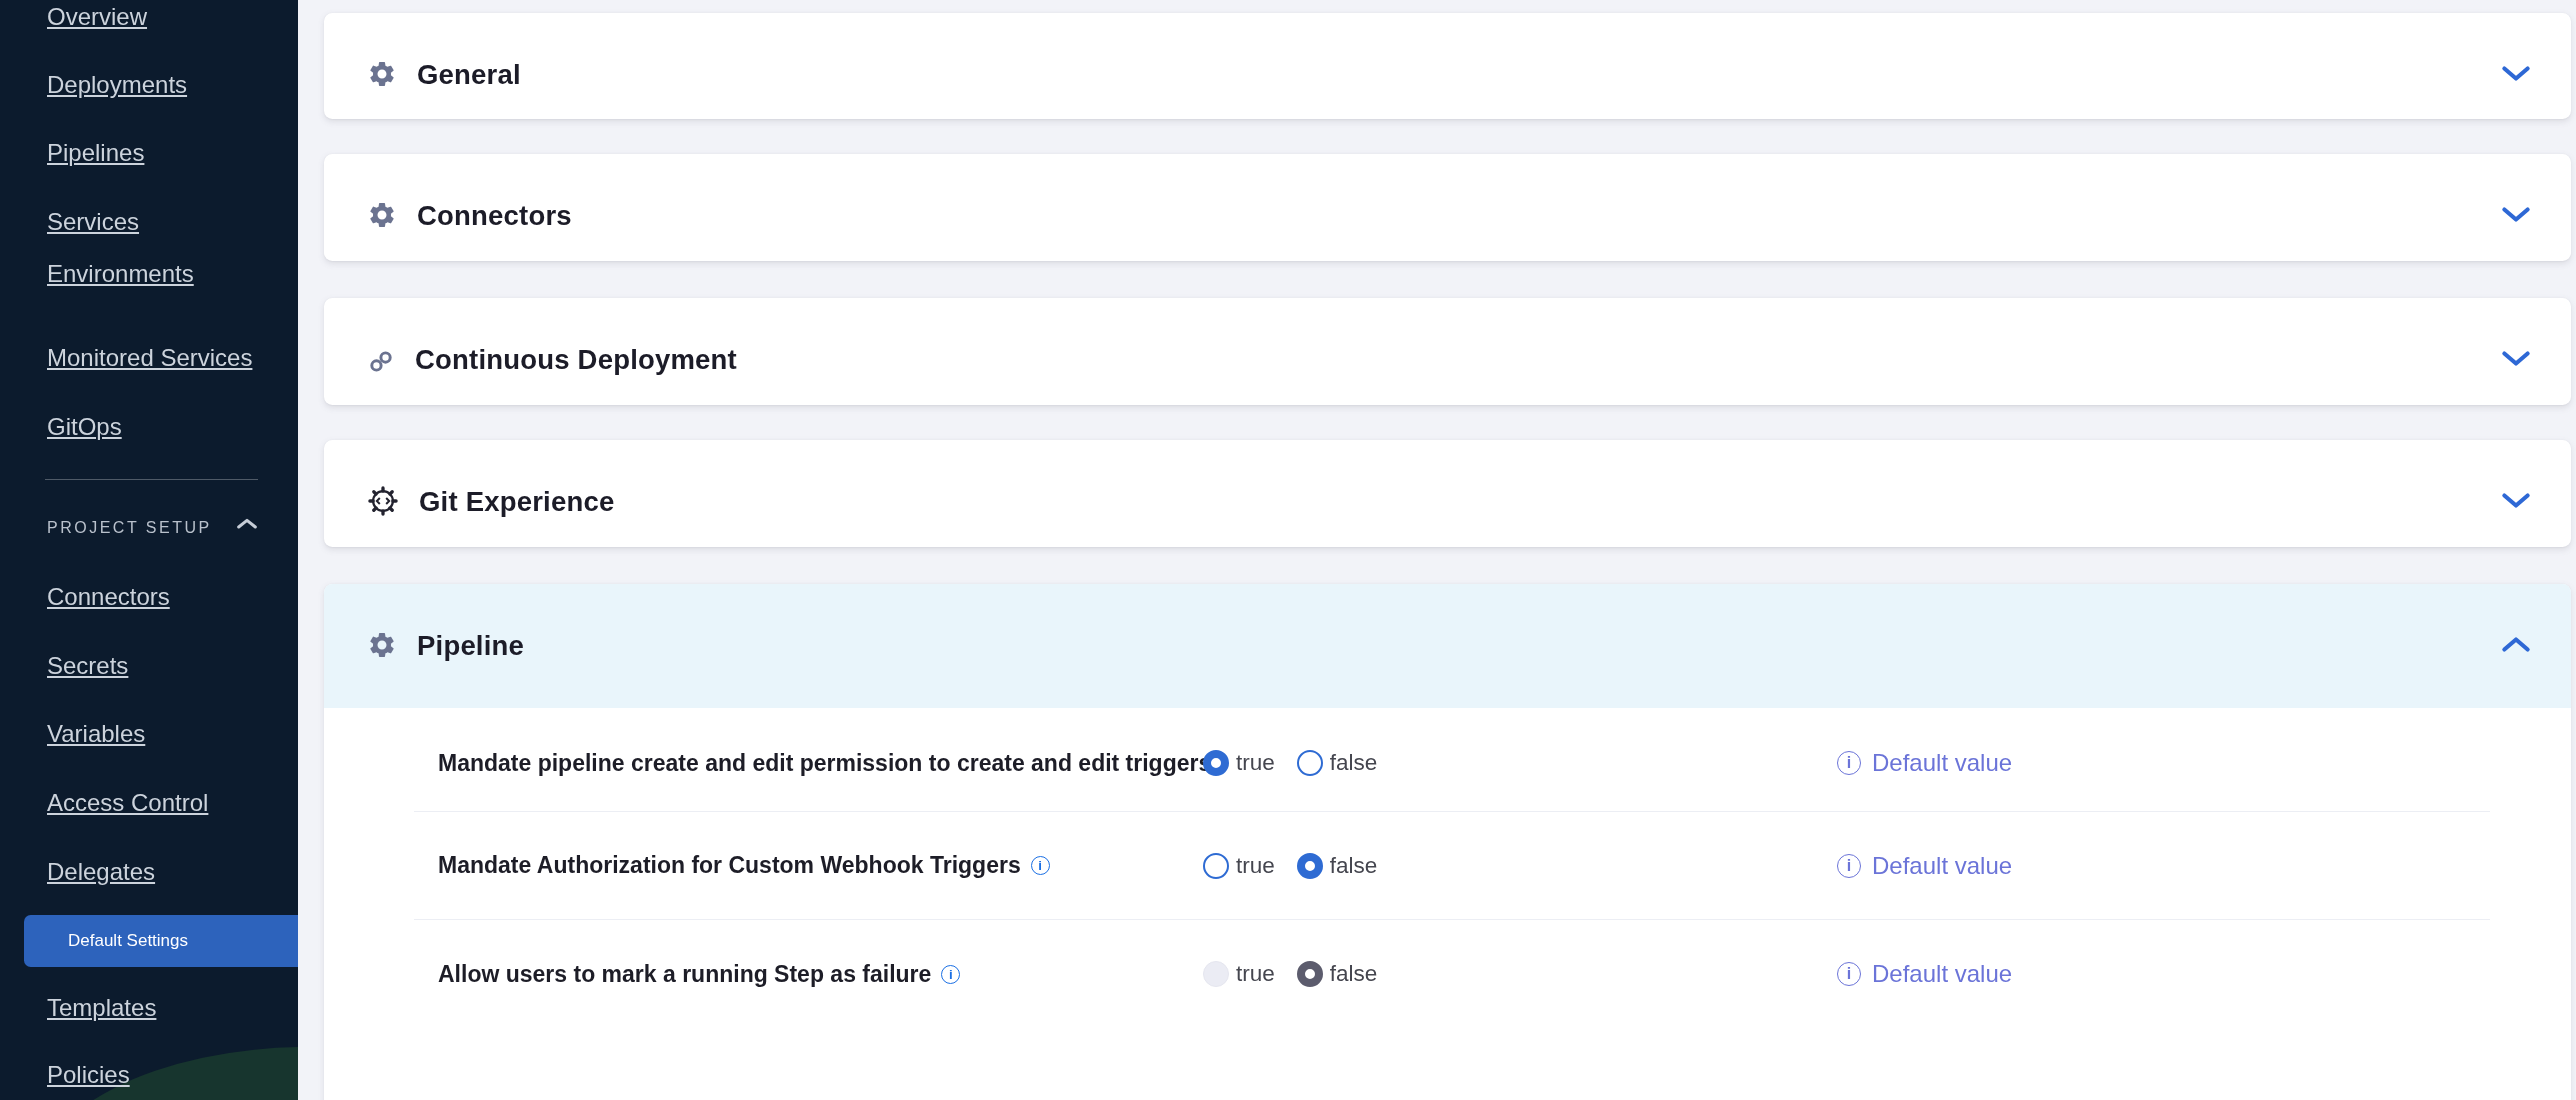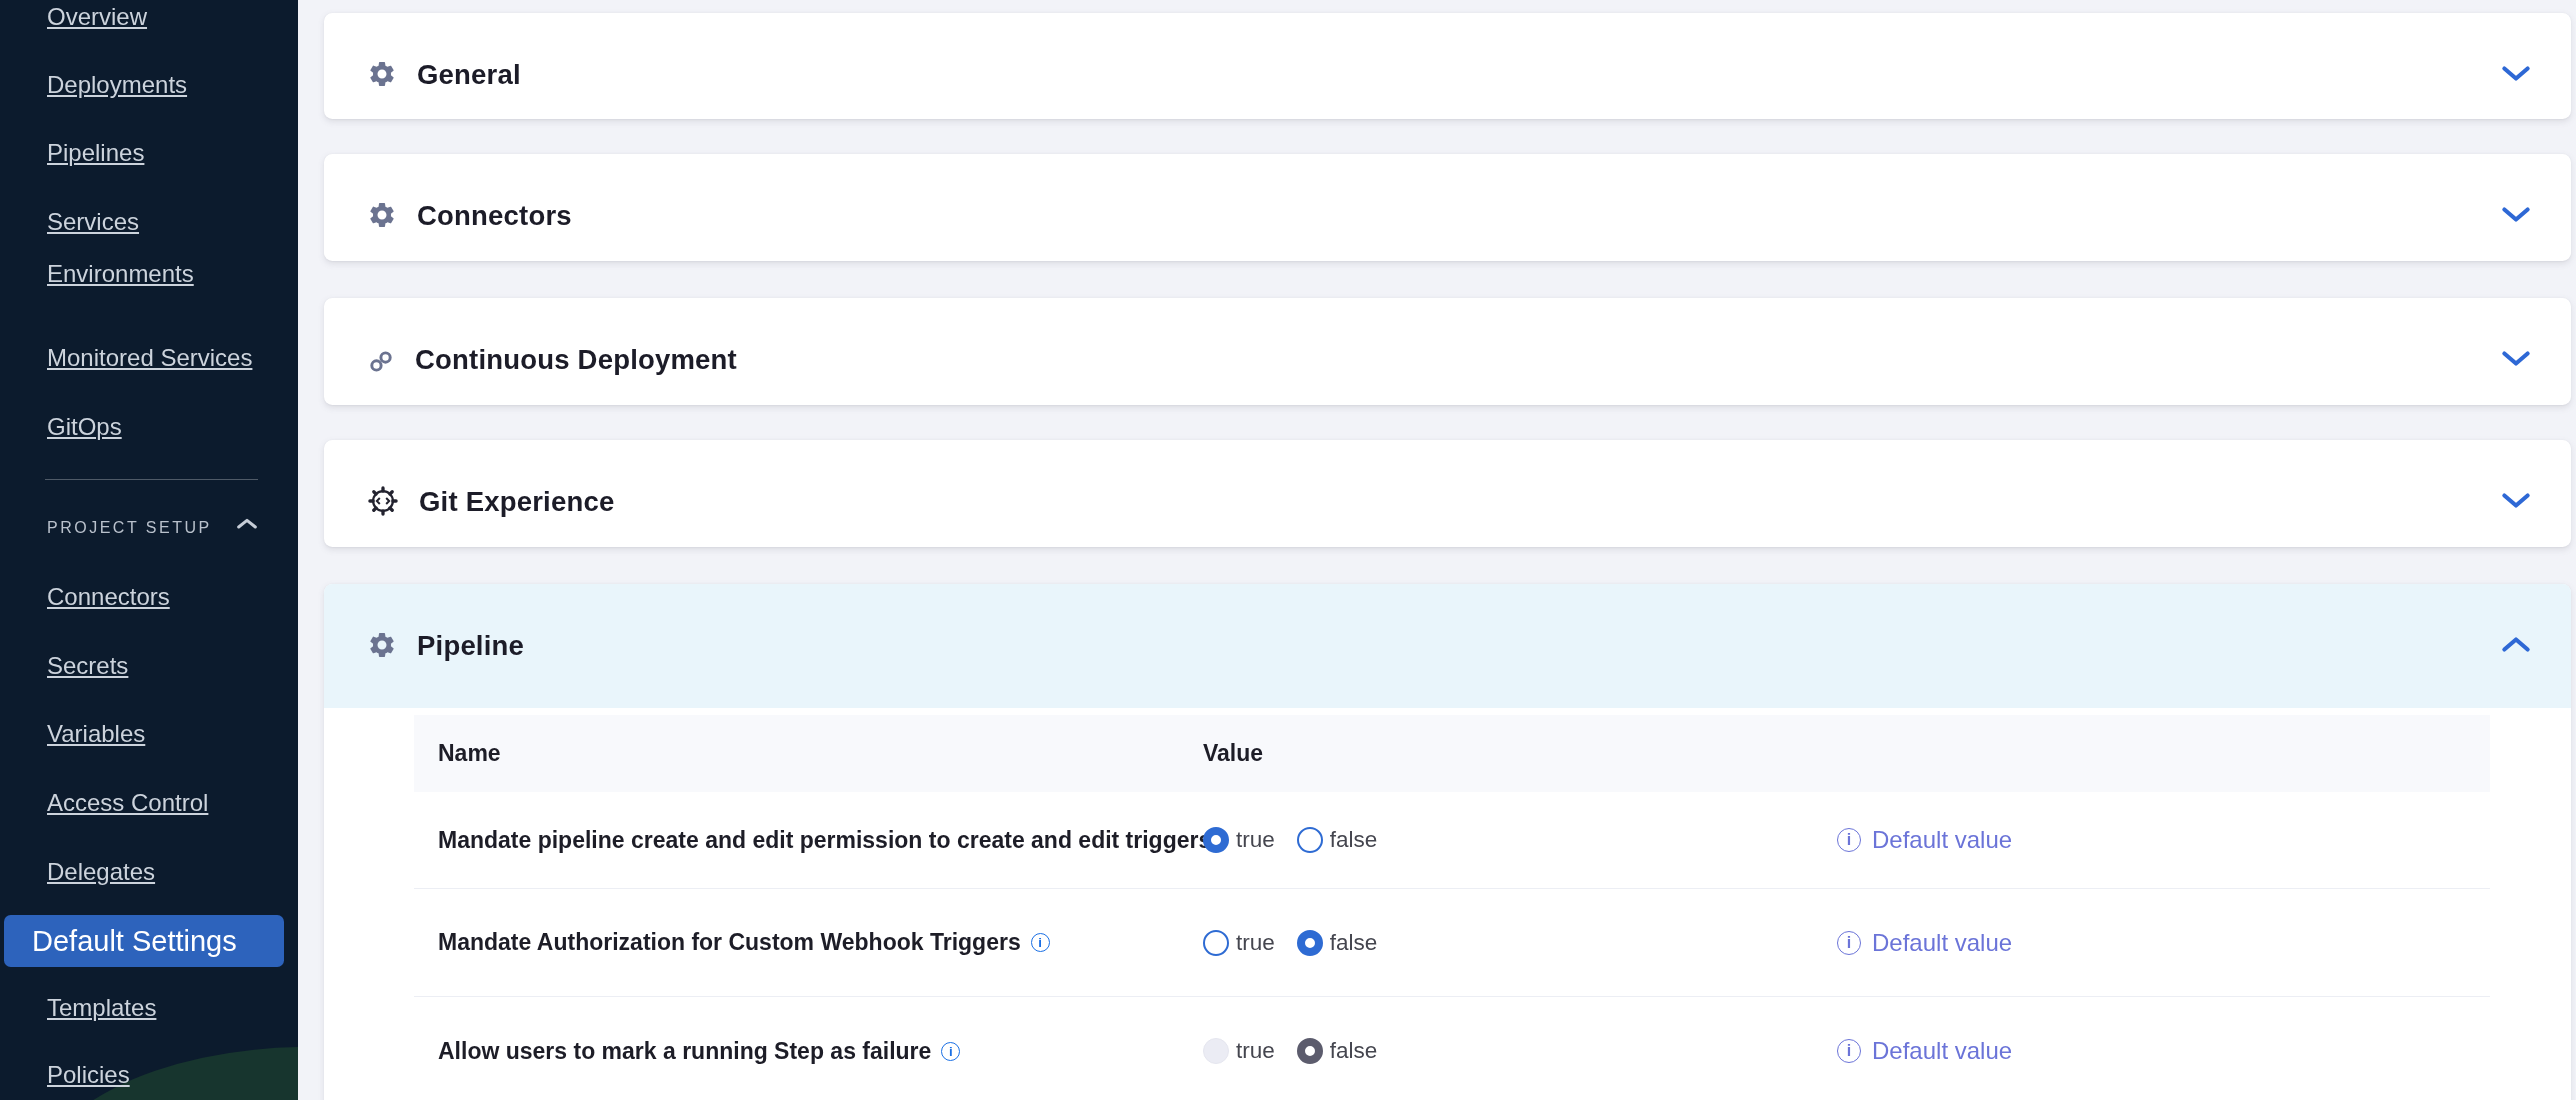--- a/index.html
+++ b/index.html
@@ -11,23 +11,23 @@
     background:#0c1b2d;overflow:hidden;z-index:2;}
   .blob{position:absolute;left:33px;top:1047px;width:550px;height:283px;
     border-radius:50%;background:#17352e;}
   .nav-item{position:absolute;left:47px;height:28px;line-height:28px;
     font-size:24px;color:#ccd3dc;white-space:nowrap;cursor:pointer;text-decoration:underline;}
   .nav-divider{position:absolute;left:45px;top:479px;width:213px;height:0.8px;
     background:rgba(255,255,255,0.28);}
   .nav-section{position:absolute;left:47px;top:514px;height:27px;line-height:27px;
     font-size:16px;letter-spacing:2.5px;color:#b9c1cc;}
   .nav-section-chevron{position:absolute;left:236px;top:517px;}
-  .nav-selected{position:absolute;left:4px;top:915px;width:280px;height:52px;
+  .nav-selected{position:absolute;left:24px;top:915px;width:280px;height:52px;
     background:#2d63bc;border-radius:6.7px;display:flex;align-items:center;
-    padding-left:28px;font-size:29px;color:#ffffff;cursor:pointer;}
+    padding-left:44px;font-size:17px;color:#ffffff;cursor:pointer;}
 
   
   .main{position:absolute;left:298px;top:0;width:2278px;height:1100px;background:#f2f3f8;}
   .card{position:absolute;left:26px;width:2247px;background:#ffffff;border-radius:8.3px;
     box-shadow:0 2.5px 6.7px rgba(96,97,112,0.14),0 0.8px 1.7px rgba(40,41,61,0.05);}
   .card-header{position:relative;height:124px;display:flex;align-items:center;
     padding-left:43px;cursor:pointer;}
   .card-header.expanded{background:#e9f5fb;border-radius:8.3px 8.3px 0 0;}
   .card-title{font-size:27.5px;font-weight:700;color:#1c1c28;margin-left:20px;letter-spacing:0.2px;}
   .chevron{position:absolute;right:40px;top:50%;transform:translateY(-50%);}
@@ -186,25 +186,20 @@
       <span class="card-title">Pipeline</span>
       <span class="chevron">
         <svg width="30" height="18.3" viewBox="0 0 36 22">
             <polyline points="4,17 18,5 32,17" fill="none" stroke="#2e68d5" stroke-width="5" stroke-linecap="round" stroke-linejoin="round"></polyline>
           </svg>
       </span>
     </div>
 
     <div class="tablewrap">
 
-      <div class="thead">
-        <div class="th th-name">Name</div>
-        <div class="th">Value</div>
-        <div></div>
-      </div>
 
       <div class="trow row-h1 bordered">
         <div class="row-label">
           <span>Mandate pipeline create and edit permission to create and edit triggers</span>
         </div>
         <div class="opts">
           <span class="opt">
             <span class="radio sel"></span>
             <span class="opt-label">true</span>
           </span>

